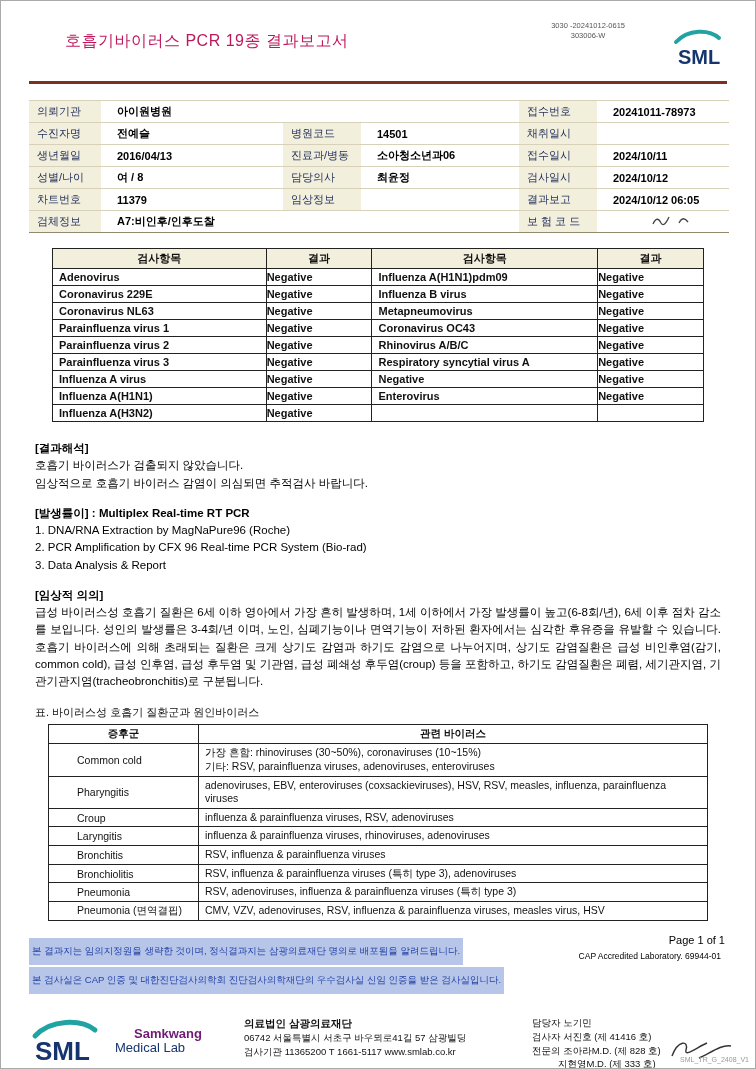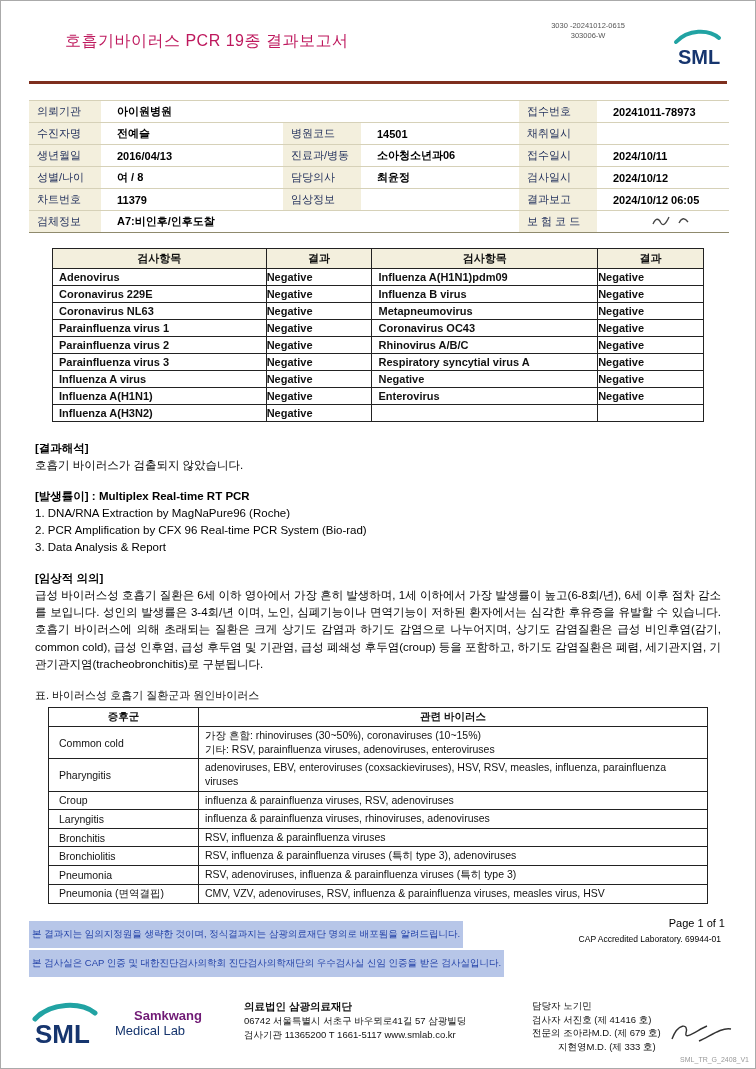--- a/index.html
+++ b/index.html
@@ -34,21 +34,21 @@
   .sec-heading { font-weight:700; margin-top:13px; }
   .sec-heading:first-child { margin-top:0; }
   .sec-body p { margin:0; }
   .clinical-body { text-align:justify; }
 
   
   .table-caption { margin:15px 34px 0; font-size:11px; }
   .disease-table { width:660px; margin:4px auto 0; font-size:10.5px; }
   .disease-table th, .disease-table td { border:1px solid #222; padding:2px 6px; vertical-align:middle; }
   .disease-table th { height:15px; font-weight:700; text-align:center; background:#fff; }
-  .disease-table td.syn { width:150px; padding-left:10px; }
+  .disease-table td.syn { width:150px; padding-left:28px; }
   .disease-table td.vir { white-space:pre-line; line-height:1.3; }
 
   
   .notices { position:relative; margin:17px 28px 0; }
   .notice { display:inline-block; background:#b7c6e8; color:#2443a8; font-size:9.5px; padding:7px 3px; margin-bottom:2px; filter:blur(0.35px); }
   .page-num { position:absolute; right:2px; top:-4px; font-size:11px; color:#000; }
   .cap-line { position:absolute; right:6px; top:13px; font-size:8.5px; color:#000; }
 
   
   .bottom { position:relative; display:flex; margin:20px 28px 0; align-items:flex-start; }
@@ -213,20 +213,21 @@
       <td class="name"></td>
       <td class="res"></td>
     </tr>
   </tbody>
     </table>
 
   <div class="sections">
     <div class="sec-heading">[결과해석]</div>
     <div class="sec-body">
       <p>호흡기 바이러스가 검출되지 않았습니다.</p>
+      <p>임상적으로 호흡기 바이러스 감염이 의심되면 추적검사 바랍니다.</p>
     </div>
 
     <div class="sec-heading">[발생률이] : Multiplex Real-time RT PCR</div>
     <div class="sec-body">
       <p>1. DNA/RNA Extraction by MagNaPure96 (Roche)</p>
       <p>2. PCR Amplification by CFX 96 Real-time PCR System (Bio-rad)</p>
       <p>3. Data Analysis &amp; Report</p>
     </div>
 
     <div class="sec-heading">[임상적 의의]</div>
@@ -299,21 +300,21 @@
       </div>
     </div>
     <div class="org-block">
       <div class="org-name">의료법인 삼광의료재단</div>
       <div>06742 서울특별시 서초구 바우뫼로41길 57 삼광빌딩</div>
       <div>검사기관 11365200 T 1661-5117 www.smlab.co.kr</div>
     </div>
     <div class="staff-block">
       <div>담당자 노기민</div>
       <div>검사자 서진호 (제 41416 호)</div>
-      <div>전문의 조아라M.D. (제 679 호)</div>
+      <div>전문의 조아라M.D. (제 828 호)</div>
       <div class="staff-indent">지현영M.D. (제 333 호)</div>
       <svg class="sign-svg" width="72" height="34">
         <path d="M5 22 C 11 6, 22 6, 19 16 C 17 24, 32 12, 40 9 M32 24 C 42 20, 54 10, 64 12" stroke="#333" fill="none" stroke-width="1.4"></path>
       </svg>
     </div>
   </div>
 
   <div class="version">SML_TR_G_2408_V1</div>
 </div>
 

